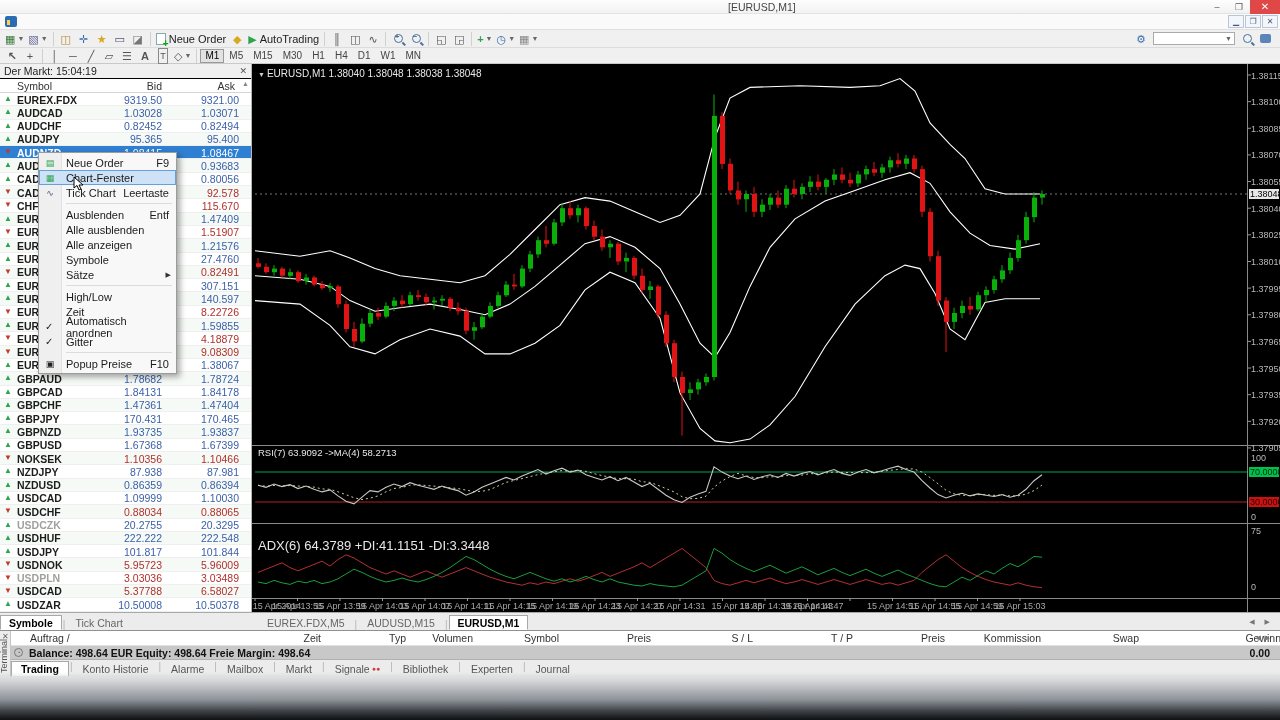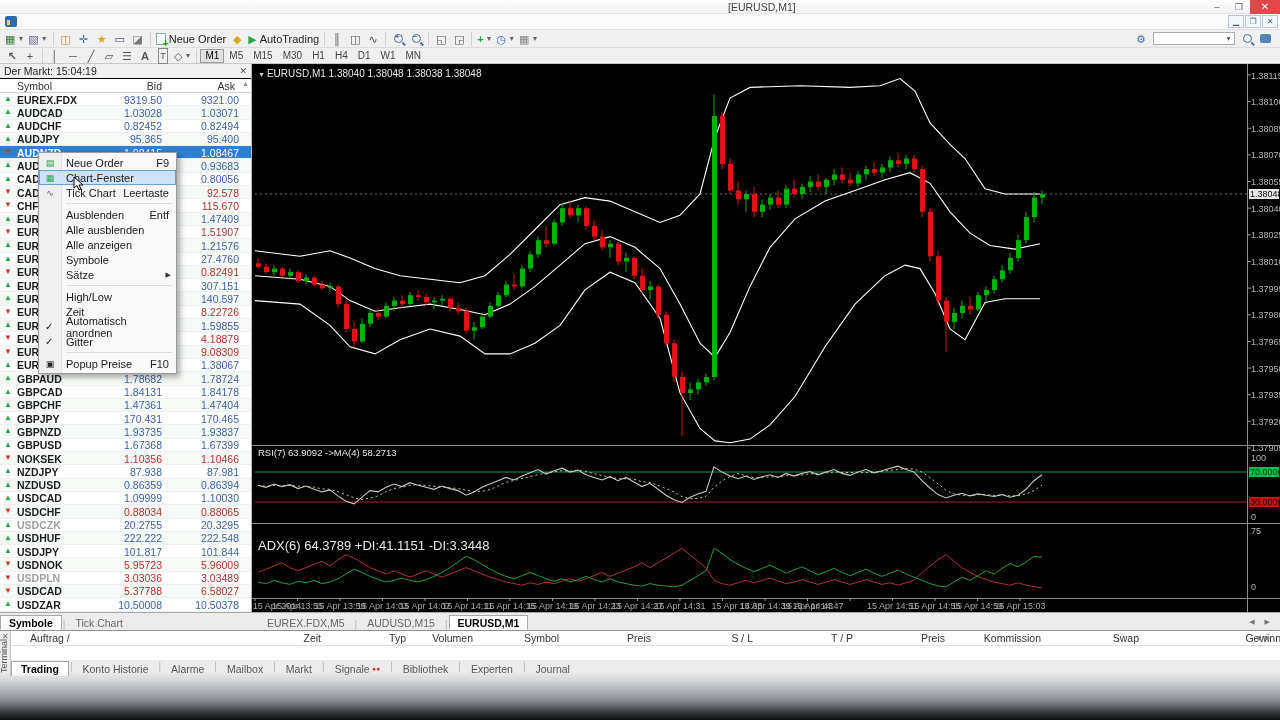--- a/index.html
+++ b/index.html
@@ -903,20 +903,25 @@
         <span class="th-col" style="right: 807px;">Volumen</span>
         <span class="th-col" style="right: 721px;">Symbol</span>
         <span class="th-col" style="right: 629px;">Preis</span>
         <span class="th-col" style="right: 527px;">S / L</span>
         <span class="th-col" style="right: 427px;">T / P</span>
         <span class="th-col" style="right: 335px;">Preis</span>
         <span class="th-col" style="right: 239px;">Kommission</span>
         <span class="th-col" style="right: 141px;">Swap</span>
         <span class="th-col" style="right: -1px;">Gewinn</span>
       </div>
+    <div id="balance-row">
+      <span id="balance-icon">◔</span>
+      <span id="balance-text">Balance: 498.64 EUR  Equity: 498.64  Freie Margin: 498.64</span>
+      <span id="balance-gewinn">0.00</span>
+    </div>
     <div id="term-tabs">
         <div class="term-tab active">Trading</div>
         <span class="strip-sep">|</span>
         <div class="term-tab">Konto Historie</div>
         <span class="strip-sep">|</span>
         <div class="term-tab">Alarme</div>
         <span class="strip-sep">|</span>
         <div class="term-tab">Mailbox</div>
         <span class="strip-sep">|</span>
         <div class="term-tab">Markt</div>

